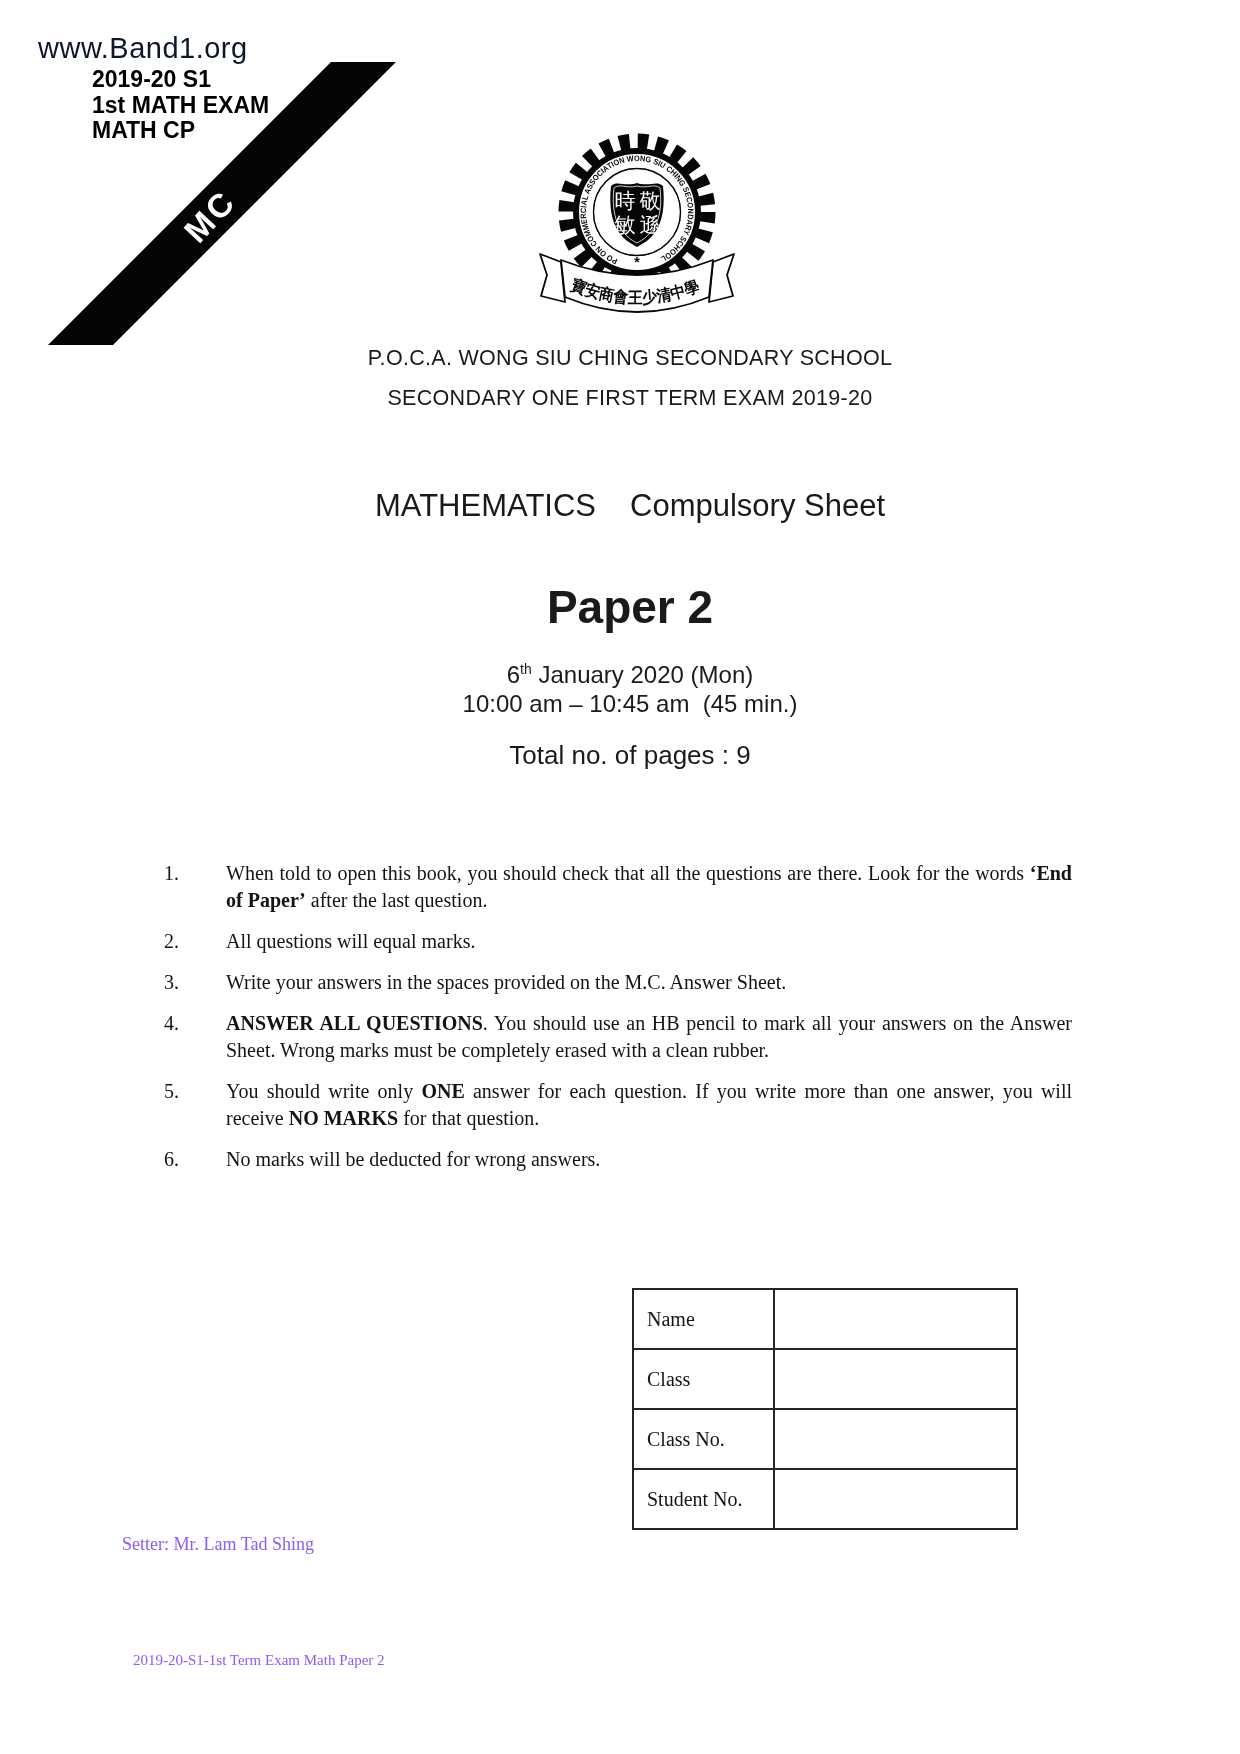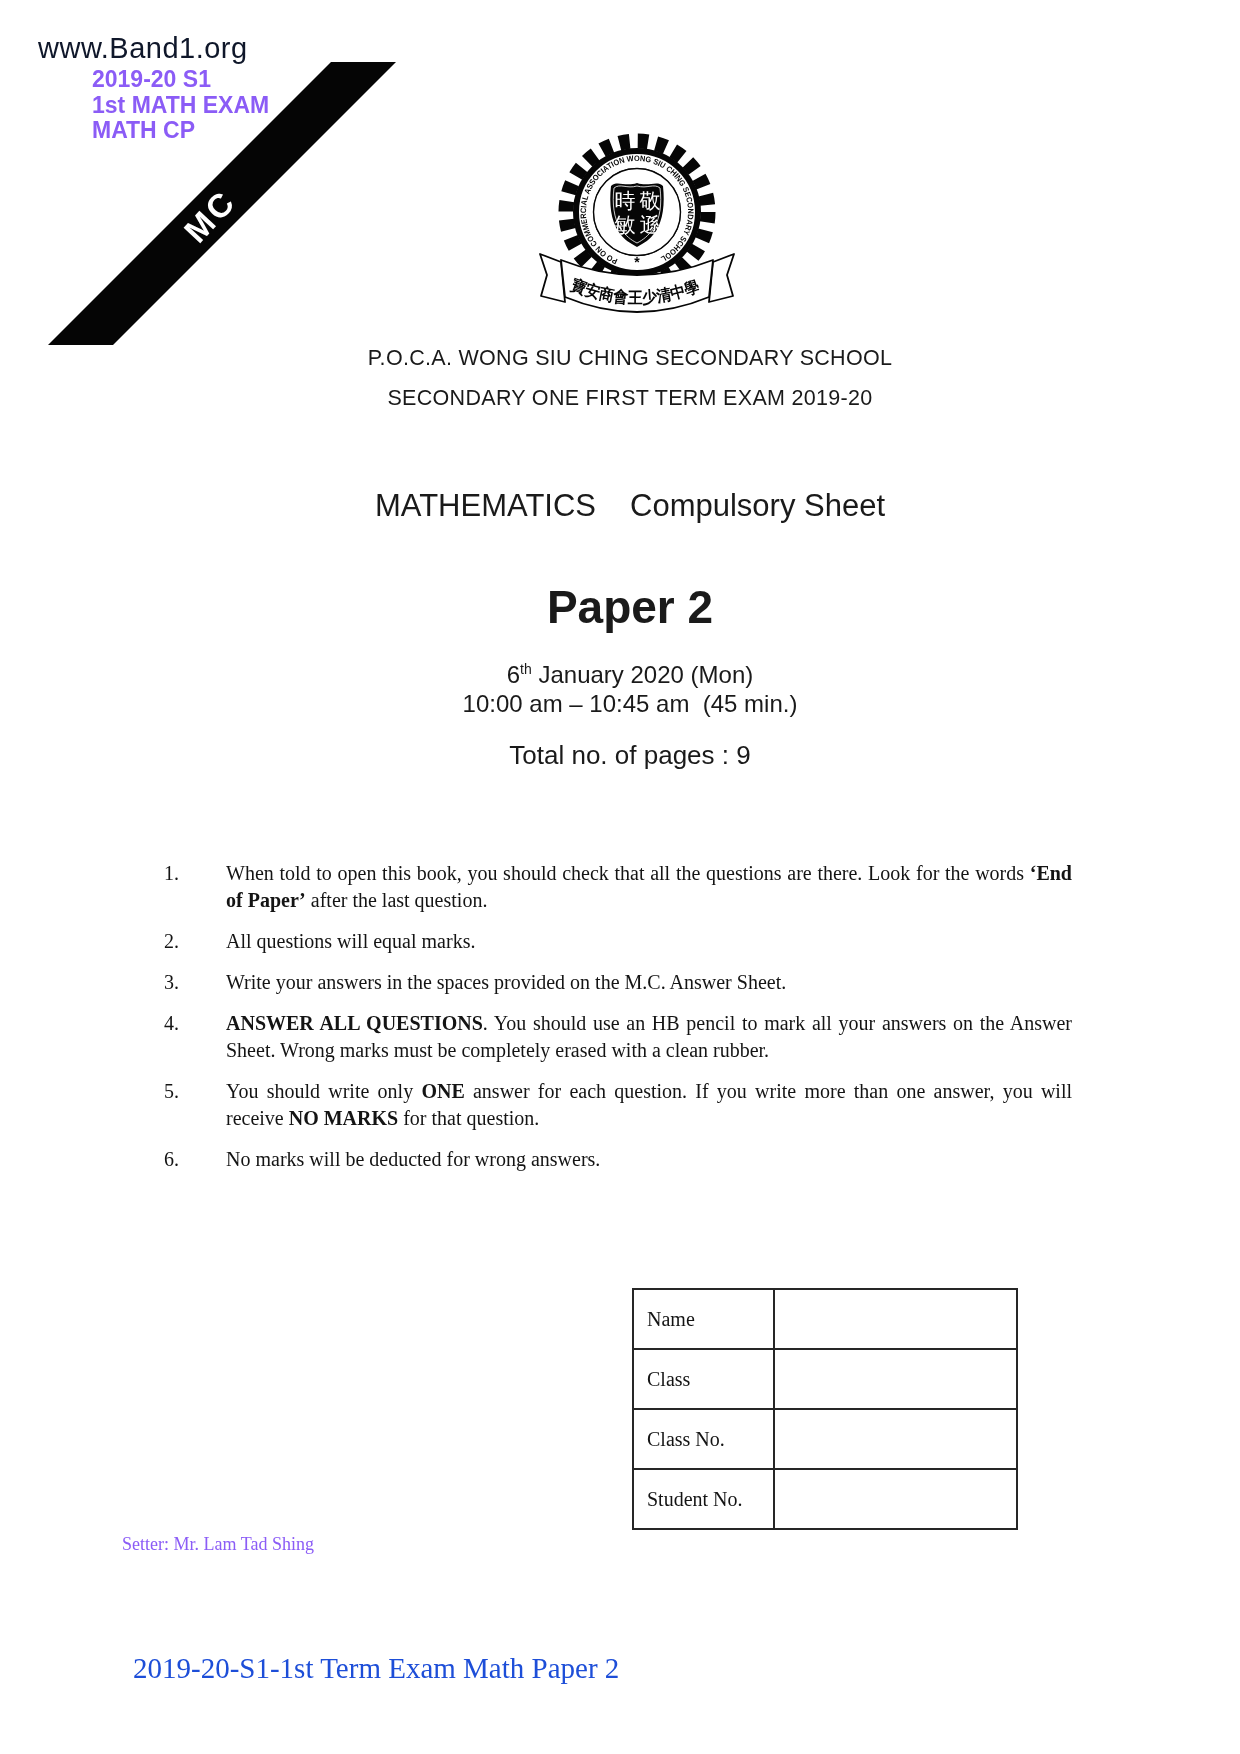--- a/index.html
+++ b/index.html
@@ -4,21 +4,21 @@
 <style>
   html,body { margin:0; padding:0; background:#ffffff; }
   .page {
     position:relative; width:1240px; height:1754px; background:#ffffff;
     font-family:"Liberation Sans", sans-serif; color:#1a1a1a; overflow:hidden;
   }
   .abs { position:absolute; }
 
   .watermark { left:38px; top:32px; font-size:29px; letter-spacing:0.5px; color:#0f172a; }
 
-  .exam-code { left:92px; top:67px; font-weight:bold; font-size:23px; line-height:25.5px; color:#8b5cf6; }
+  .exam-code { left:92px; top:67px; font-weight:bold; font-size:23px; line-height:25.5px; color:#000000; }
 
   .stripe-svg { left:0; top:0; }
 
   .logo-svg { left:537px; top:130px; }
 
   .center-col { left:10px; top:0; width:1240px; text-align:center; }
   .center-col > div { position:absolute; width:100%; }
   .school-name  { top:346px; font-size:21.5px; letter-spacing:0.3px; }
   .exam-title   { top:386px; font-size:21.5px; letter-spacing:0.3px; }
   .subject-line { top:488px; font-size:31px; }
@@ -42,21 +42,21 @@
     left:632px; top:1288px; width:386px; border-collapse:collapse;
     font-family:"Liberation Serif", serif; font-size:20px; color:#141414;padding-left:16px;
   }
   .info-table td {
     border:2px solid #262626; height:58px; padding:0;
   }
   .info-table td.lbl { width:129px; padding-left:13px; }
   .info-table td.val { width:251px; }
 
   .setter-line { left:122px; top:1534px; font-family:"Liberation Serif", serif; font-size:18px; color:#8b5cf6; }
-  .footer-line { left:133px; top:1652px; font-family:"Liberation Serif", serif; font-size:29px; color:#1d4ed8; }
+  .footer-line { left:133px; top:1652px; font-family:"Liberation Serif", serif; font-size:15px; color:#8b5cf6; }
 </style>
 </head>
 <body>
 
 <div class="page">
 
   <div class="abs watermark">www.Band1.org</div>
 
   <div class="abs exam-code">
     <div>2019-20 S1</div>

